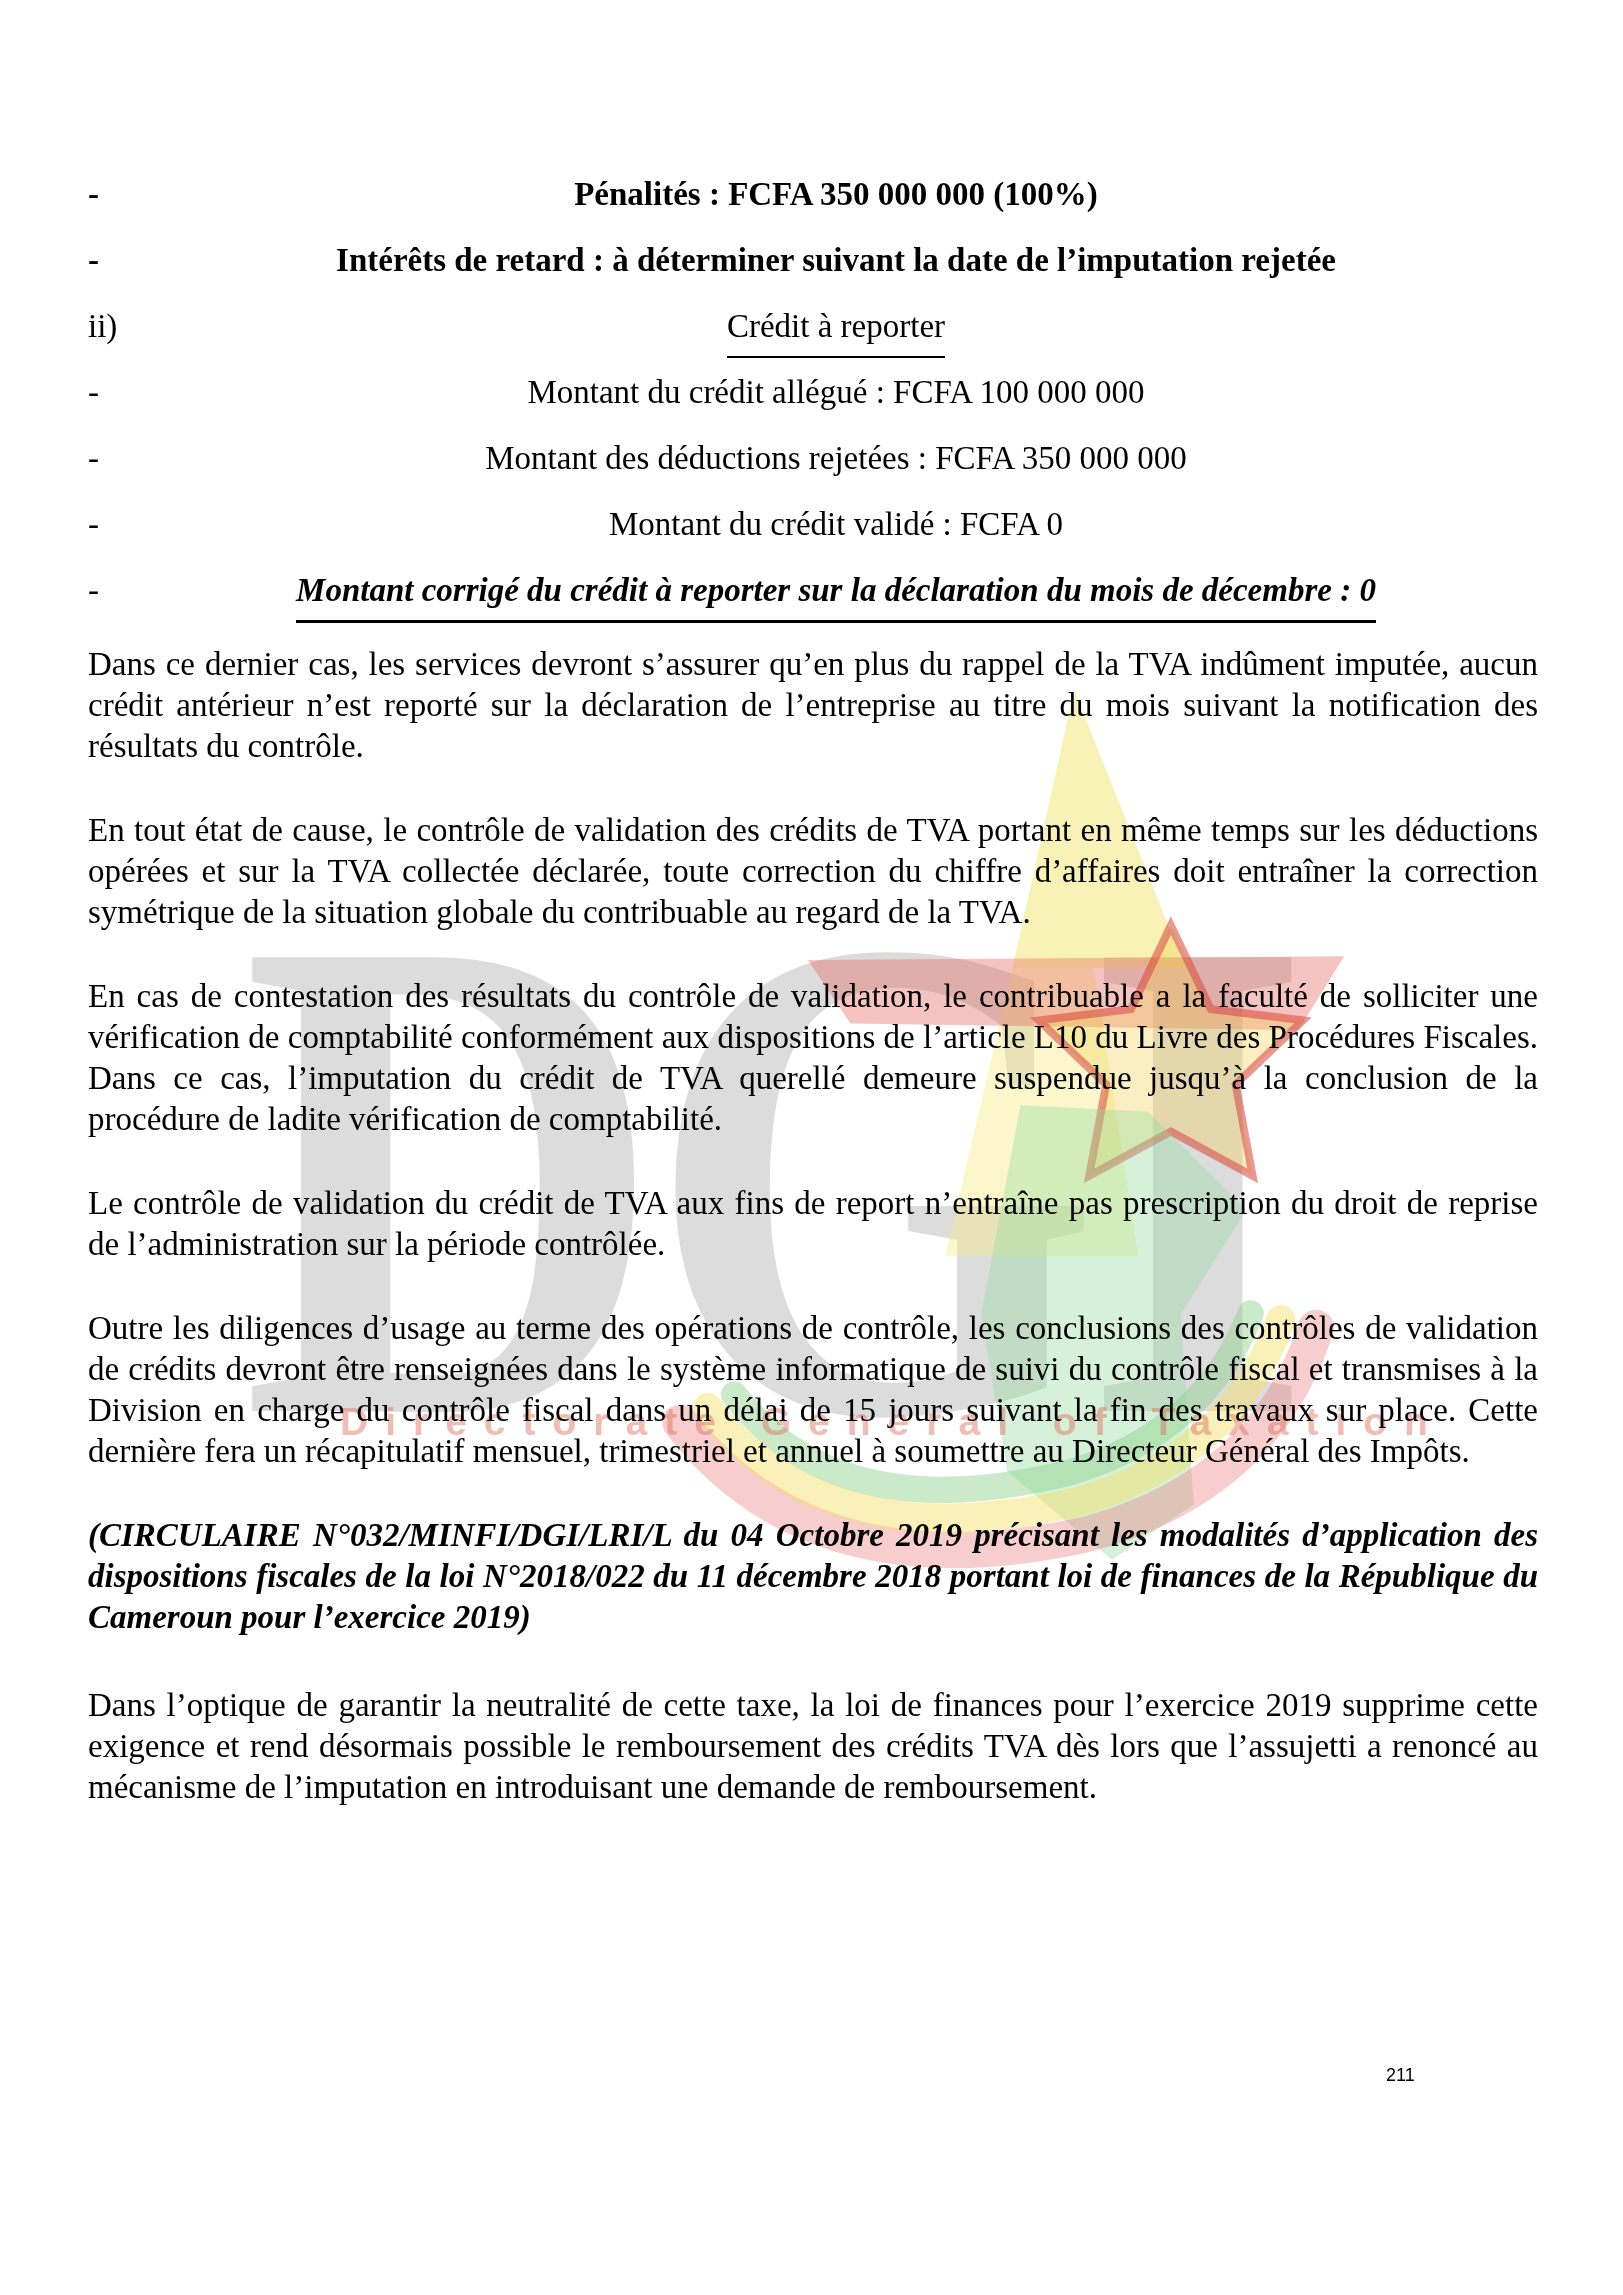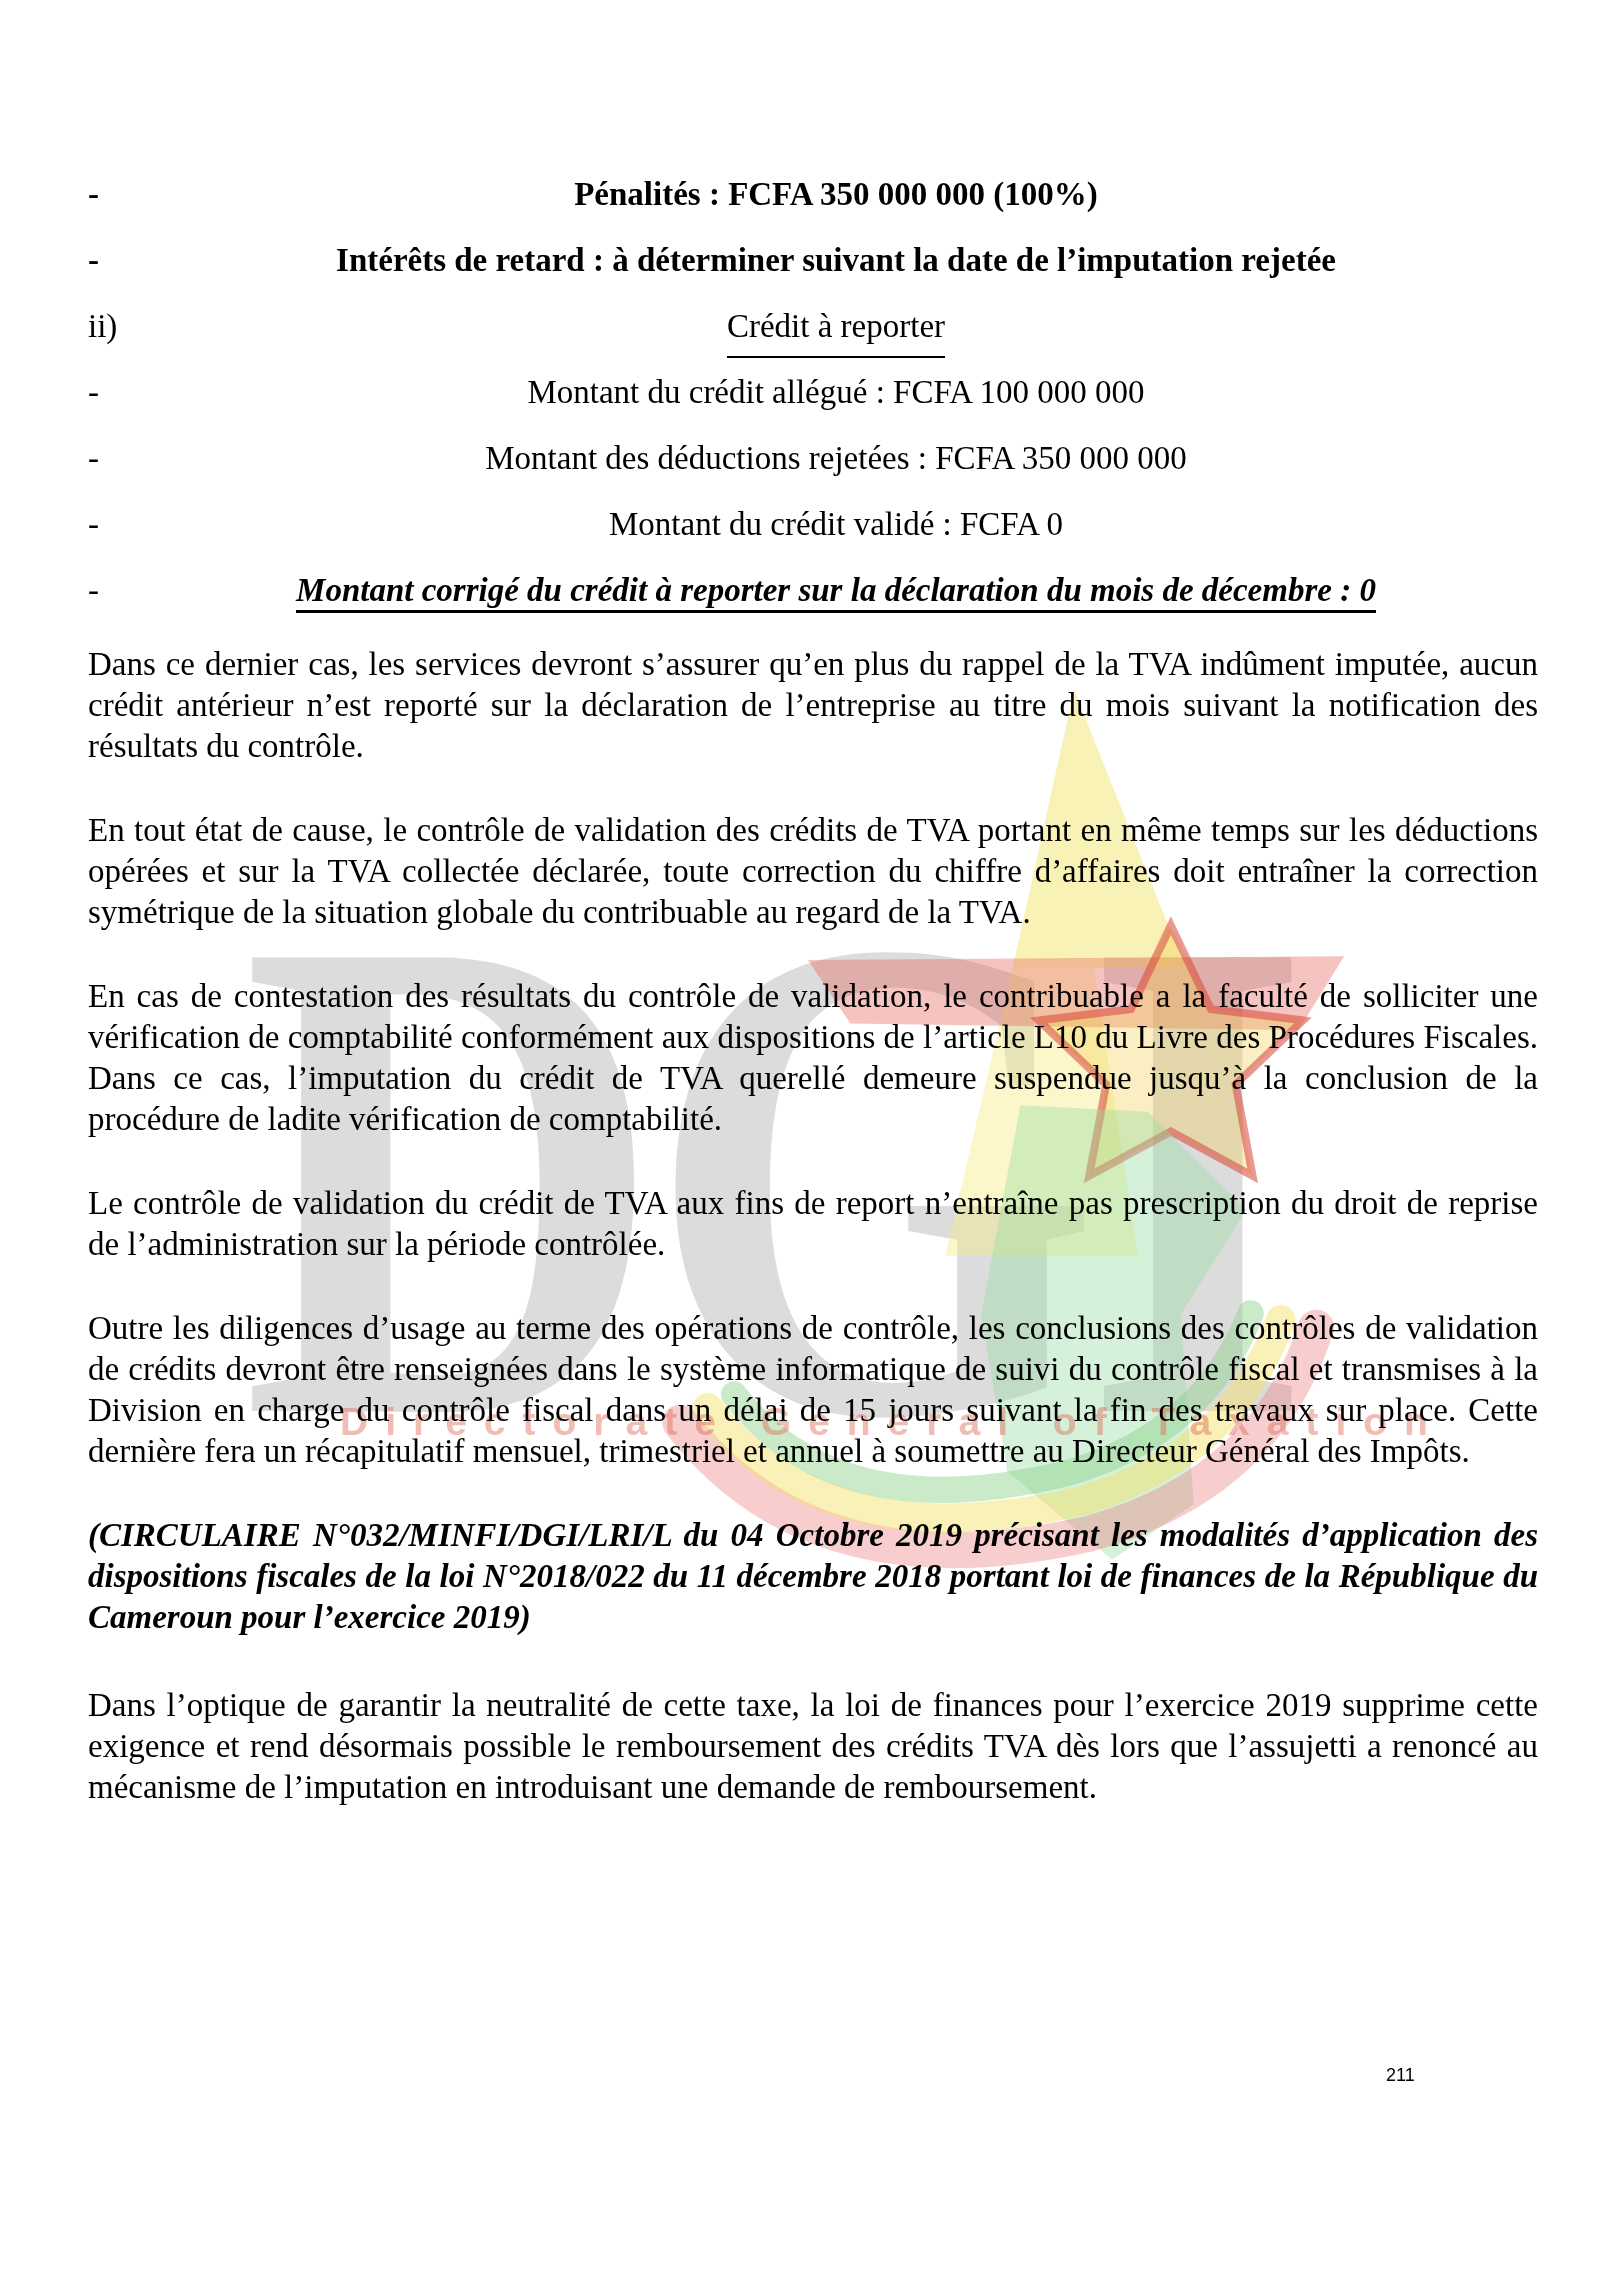--- a/index.html
+++ b/index.html
@@ -47,21 +47,21 @@
     padding-top:174px;
   }
   .row{display:flex;align-items:baseline;}
   .marker{flex:0 0 46px;}
   .rtext{flex:1;text-align:center;}
   .li{margin-bottom:25px;}
   .para{margin-bottom:43px;text-align:justify;}
   .b{font-weight:bold;}
   .bi{font-weight:bold;font-style:italic;}
   .u-light{border-bottom:2px solid #000;padding-bottom:12px;}
-  .u-mid{border-bottom:3.9px solid #000;padding-bottom:2px;}
+  .u-mid{border-bottom:3.9px solid #000;padding-bottom:12px;}
   .u-heavy{border-bottom:4.6px solid #000;padding-bottom:2.6px;}
   .heading{margin-top:10.5px;margin-bottom:47px;text-align:justify;}
   .heading .rtext{font-weight:bold;}
   .circulaire{margin-bottom:47px;}
   .corrected{margin-bottom:30px;}
   .page-number{
     position:absolute;left:1386px;top:2065px;
     font-family:"Liberation Sans", sans-serif;
     font-size:18px;
   }

